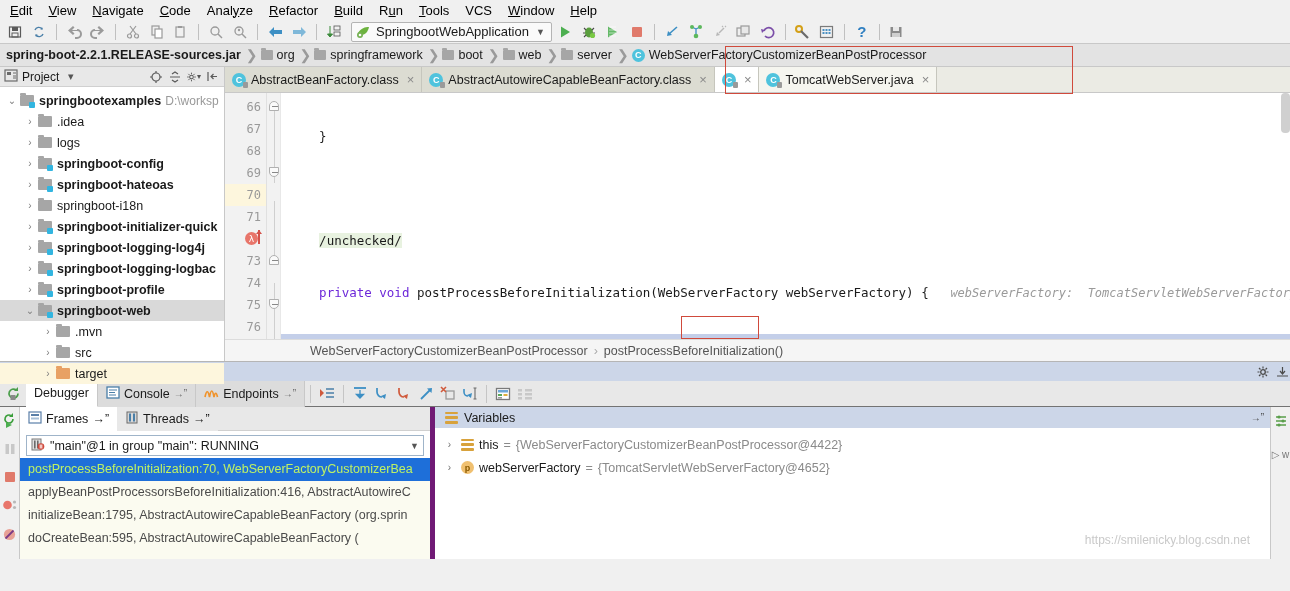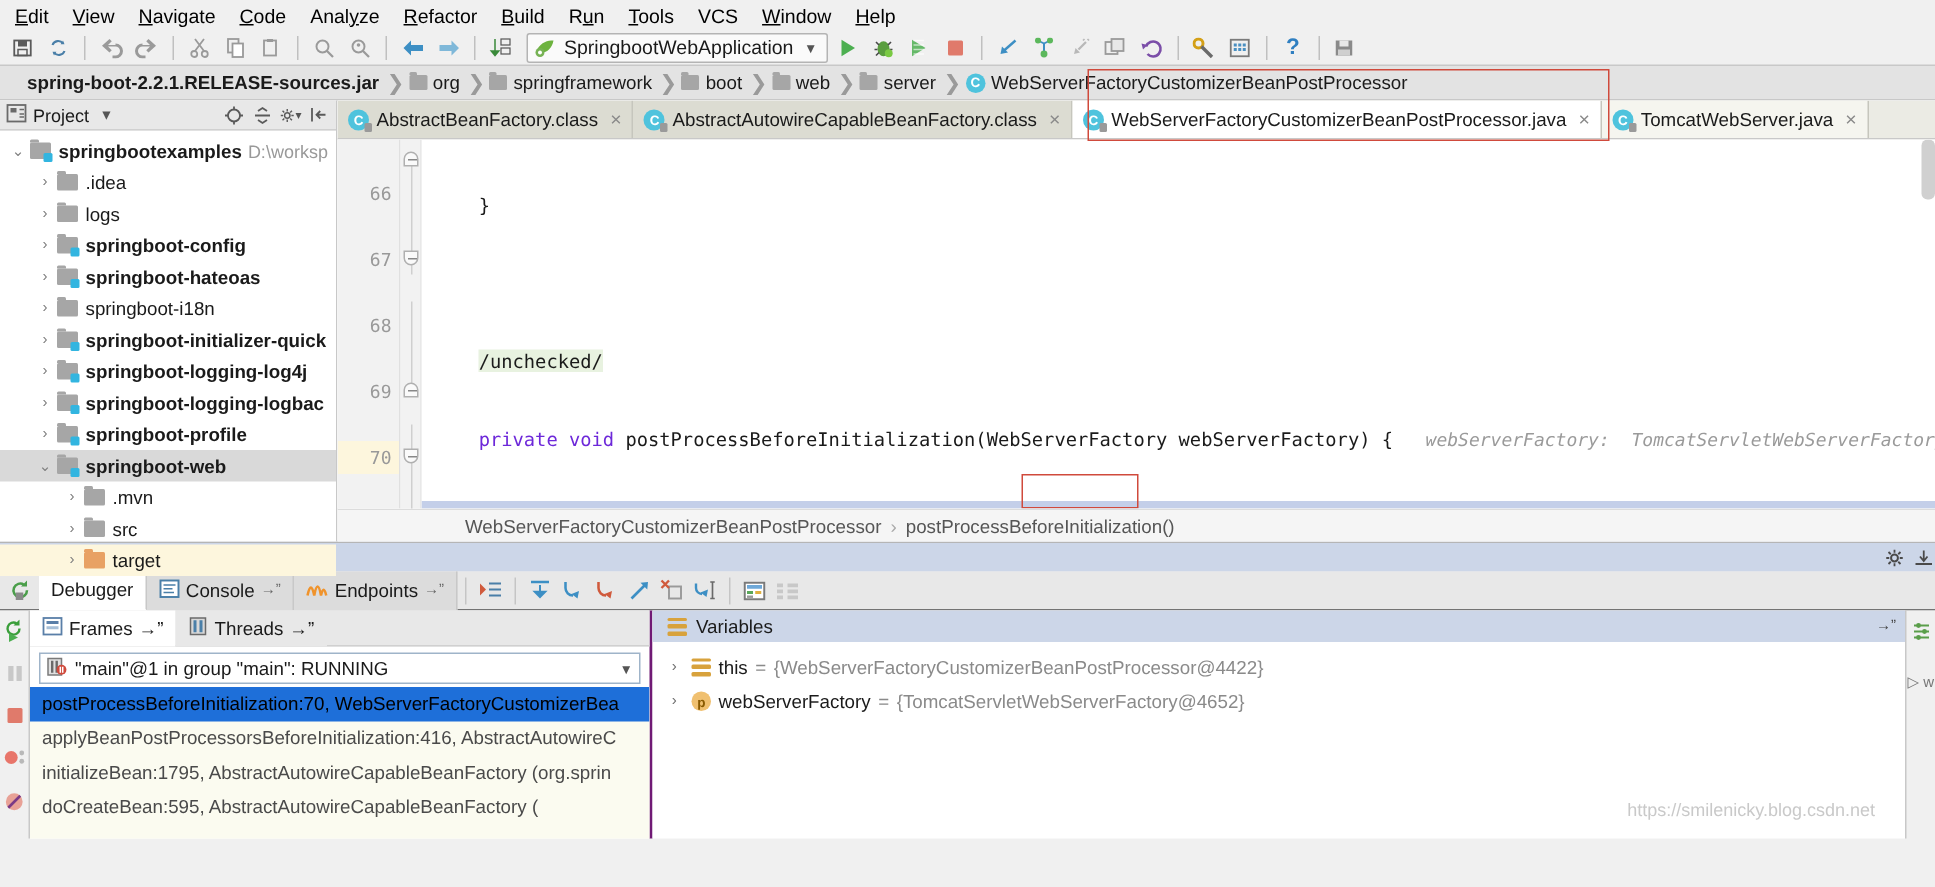--- a/index.html
+++ b/index.html
@@ -35,21 +35,21 @@
   .runcfg {
     display:flex; align-items:center; gap:5px; height:20px;
     border:1px solid #b4b4b4; background:#fafafa; border-radius:2px;
     padding:0 6px 0 4px; margin-left:4px; font-size:13px; white-space:nowrap;
   }
   .runcfg .cv { font-size:9px; color:#555; margin-left:2px;}
 
   
   .navbar {
     height:23px; background:#e3e3e3; display:flex; align-items:center;
-    font-size:12.5px; padding-left:16px; border-bottom:1px solid #c8c8c8;
+    font-size:12.5px; padding-left:4px; border-bottom:1px solid #c8c8c8;
     overflow:hidden; white-space:nowrap;
   }
   .crumb { display:flex; align-items:center; gap:4px; padding:0 4px 0 2px; height:23px;}
   .crumb .lbl { font-size:12.5px; }
   .crumb.first .lbl { font-weight:bold; }
   .crumbsep { color:#9a9a9a; font-size:14px; padding:0 1px; }
 
   .ficon { width:12px; height:10px; background:#a6a6a6; border-radius:1px; position:relative;}
   .ficon:after{content:"";position:absolute;left:0;top:-2px;width:5px;height:2px;background:#a6a6a6;border-radius:1px 1px 0 0;}
   .cicon {
@@ -104,21 +104,21 @@
   }
   .classicon:after{content:"";position:absolute;right:-2px;bottom:-1px;width:5px;height:6px;background:#9a9a9a;border-radius:1px;}
 
   
   .codewrap { flex:1; display:flex; position:relative; overflow:hidden; background:#fff;}
   .gutter {
     width:42px; background:#f2f2f2; border-right:1px solid #e0e0e0;
     font-family:"DejaVu Sans Mono", monospace; font-size:12px; color:#999;
     text-align:right; padding-top:3px; flex:0 0 42px; position:relative;
   }
-  .gline { height:22px; line-height:22px; padding-right:5px; position:relative;margin-top:22px;}
+  .gline { height:22px; line-height:22px; padding-right:5px; position:relative;}
   .gline.cur { background:#fdf6dd; }
   .foldcol { width:14px; background:#f2f2f2; border-right:1px solid #e8e8e8; position:relative; flex:0 0 14px; padding-top:3px;}
   .fmark {
     position:absolute; left:2px; top:5px; width:10px; height:10px;
     border:1px solid #b0b0b0; background:#fafafa;
   }
   .fmark:after{ content:""; position:absolute; left:2px; top:4px; width:6px; height:1px; background:#888;}
   .fmark.dn { border-radius:0 0 5px 5px; }
   .fmark.up { border-radius:5px 5px 0 0; }
   .fvline { position:absolute; left:7px; width:1px; background:#cfcfcf; }
@@ -164,32 +164,32 @@
   .dtab.active{ background:#fff; border-bottom:1px solid #fff;}
   .dtab .pin{ color:#666; font-size:10px;}
   .dsep{ width:1px;height:18px;background:#c5c5c5;margin:0 5px;}
   .dbi{ width:22px;height:22px;display:flex;align-items:center;justify-content:center;}
 
   .dbgbody{ display:flex; height:152px; }
   .leftrail{
     width:20px; background:#f0f0f0; border-right:1px solid #c8c8c8; display:flex;
     flex-direction:column; align-items:center; padding-top:6px; gap:11px; flex:0 0 20px;
   }
-  .framespane{ width:415px; border-right:2px solid #701a75; background:#fff; display:flex; flex-direction:column;justify-content:center;}
+  .framespane{ width:415px; border-right:5px solid #701a75; background:#fff; display:flex; flex-direction:column;justify-content:center;}
   .ftabs{ height:24px; background:#e8e8e8; display:flex; align-items:center; border-bottom:1px solid #d0d0d0;}
   .ftab{ display:flex;align-items:center;gap:4px;height:24px;padding:0 8px;font-size:12.5px;background:#e8e8e8;}
   .ftab.active{ background:#fff;}
   .threadsel{
     margin:4px 6px 2px 6px; height:21px; border:1px solid #9fb4c9; background:#fff;
     display:flex; align-items:center; gap:5px; padding:0 4px; font-size:12.5px;
   }
   .threadsel .sp{flex:1;}
   .framelist{ flex:1; background:#fbfbf0; font-size:12.5px; overflow:hidden; position:relative;}
   .frow{ height:23px; line-height:23px; padding-left:8px; white-space:nowrap; overflow:hidden; color:#4a4a4a;}
-  .frow.sel{ background:#1e6fd9; color:#000000; }
+  .frow.sel{ background:#1e6fd9; color:#bef264; }
   .varspane{ flex:1; background:#fff; display:flex; flex-direction:column; position:relative;}
   .varhdr{ height:21px; background:#ccd6e8; display:flex; align-items:center; gap:6px; padding-left:10px; font-size:12.5px;}
   .varhdr .sp{flex:1;}
   .varlist{ flex:1; padding-top:5px; font-size:12.5px;}
   .vrow{ height:23px; display:flex; align-items:center; gap:5px; padding-left:8px; white-space:nowrap;}
   .vrow .ar{ width:13px; color:#707070; font-size:10px; text-align:center;}
   .vname{ color:#1a1a1a; }
   .vval{ color:#8a8a8a; }
   .picon{
     width:13px;height:13px;border-radius:50%;background:#f0c070;color:#8a5a00;
@@ -555,21 +555,20 @@
             <span>AbstractBeanFactory.class</span>
             <span class="x">×</span>
           </div>
           <div class="etab">
             <span class="classicon">C</span>
             <span>AbstractAutowireCapableBeanFactory.class</span>
             <span class="x">×</span>
           </div>
           <div class="etab active">
             <span class="classicon">C</span>
-            <span>WebServerFactoryCustomizerBeanPostProcessor.java</span>
             <span class="x">×</span>
           </div>
           <div class="etab sel2">
             <span class="classicon">C</span>
             <span>TomcatWebServer.java</span>
             <span class="x">×</span>
           </div>
         </div>
 
       <div class="codewrap">

